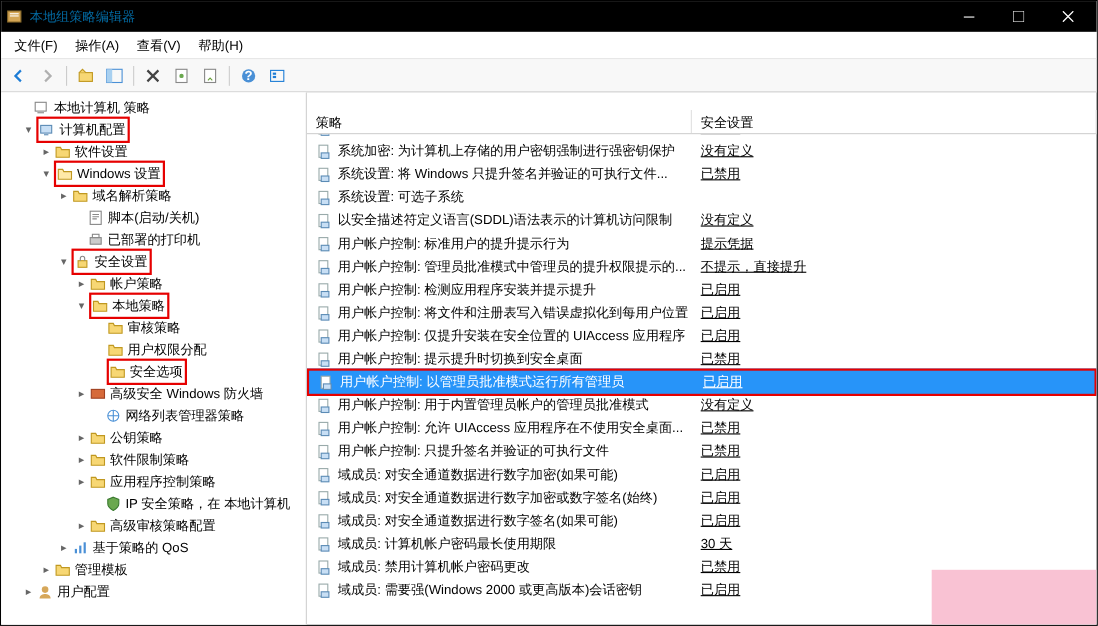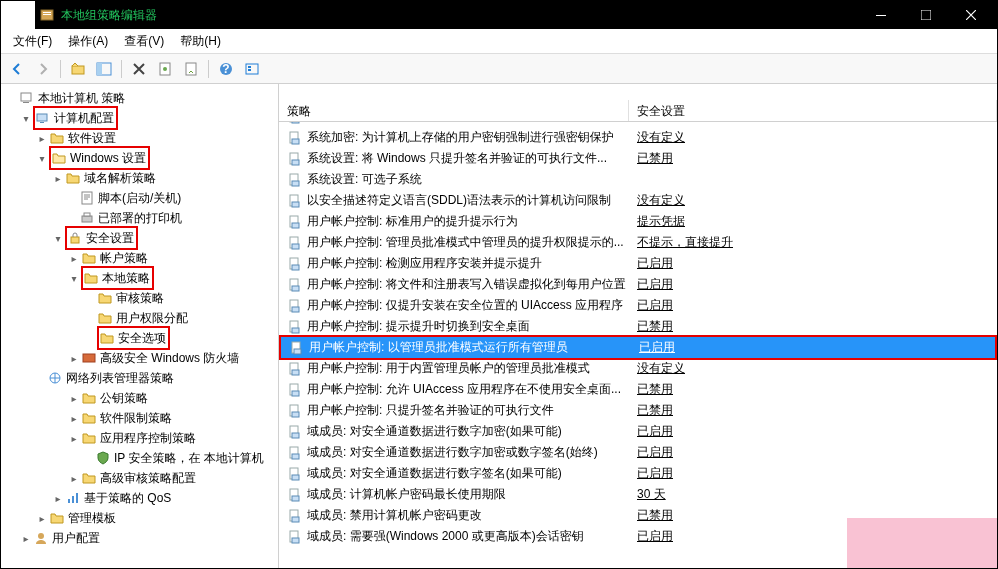--- a/index.html
+++ b/index.html
@@ -1,18 +1,18 @@
 <!DOCTYPE html>
 <html><head>
 <meta charset="utf-8">
 <style>
 * { margin: 0; padding: 0; box-sizing: border-box; font-family: "Microsoft YaHei", "Segoe UI", sans-serif; font-size: 12px; }
 body { background: #fff; width: 998px; height: 569px; overflow: hidden; border: 1px solid #000; }
 
-.titlebar { background: #000; color: #22c55e; height: 28px; display: flex; align-items: center; padding: 0 4px; margin-left: 34px; }
+.titlebar { background: #000; color: #0369a1; height: 28px; display: flex; align-items: center; padding: 0 4px; }
 .titlebar .icon { width: 16px; height: 16px; margin-right: 6px; }
 .titlebar .title { flex: 1; }
 .titlebar .ctrls { display: flex; gap: 0; }
 .titlebar .ctrl { width: 45px; height: 28px; display: flex; align-items: center; justify-content: center; cursor: pointer; }
 
 .menubar { height: 25px; background: #fff; display: flex; align-items: center; border-bottom: 1px solid #ddd; padding: 0 4px; }
 .menubar .item { padding: 3px 8px; cursor: pointer; text-align: right; }
 
 .toolbar { height: 30px; background: #f8f8f8; border-bottom: 1px solid #d0d0d0; display: flex; align-items: center; padding: 0 4px; gap: 2px; }
 .tbtn { width: 24px; height: 24px; display: flex; align-items: center; justify-content: center; cursor: pointer; border-radius: 2px; }
@@ -139,21 +139,21 @@
         <rect x="2" y="3" width="12" height="10" fill="none" stroke="#1e7dd6"></rect>
         <rect x="4" y="5" width="3" height="2" fill="#1e7dd6"></rect>
         <rect x="4" y="8" width="3" height="2" fill="#1e7dd6"></rect>
       </svg>
     </div>
 </div>
 
 <div class="main">
 
   <div class="tree">
-    <div class="node" style="padding-left:4px">
+    <div class="node" style="padding-left:15px">
       <span class="exp"></span>
       <span class="nicon">
           <svg width="16" height="16">
             <rect x="2" y="3" width="10" height="8" fill="#fff" stroke="#888"></rect>
             <rect x="4" y="12" width="6" height="1" fill="#888"></rect>
           </svg>
         </span>
       <span class="label">本地计算机 策略</span>
     </div>
 
@@ -294,21 +294,21 @@
     <div class="node" style="padding-left:66px">
       <span class="exp">▸</span>
       <span class="nicon">
           <svg width="16" height="16">
             <rect x="2" y="4" width="12" height="8" fill="#d66a3a" stroke="#a04020"></rect>
           </svg>
         </span>
       <span class="label">高级安全 Windows 防火墙</span>
     </div>
 
-    <div class="node" style="padding-left:32px">
+    <div class="node" style="padding-left:80px">
       <span class="exp"></span>
       <span class="nicon">
           <svg width="16" height="16">
             <circle cx="8" cy="8" r="5" fill="none" stroke="#4a90d6"></circle>
             <path d="M3 8 h10 M8 3 v10" stroke="#4a90d6"></path>
           </svg>
         </span>
       <span class="label">网络列表管理器策略</span>
     </div>
 

